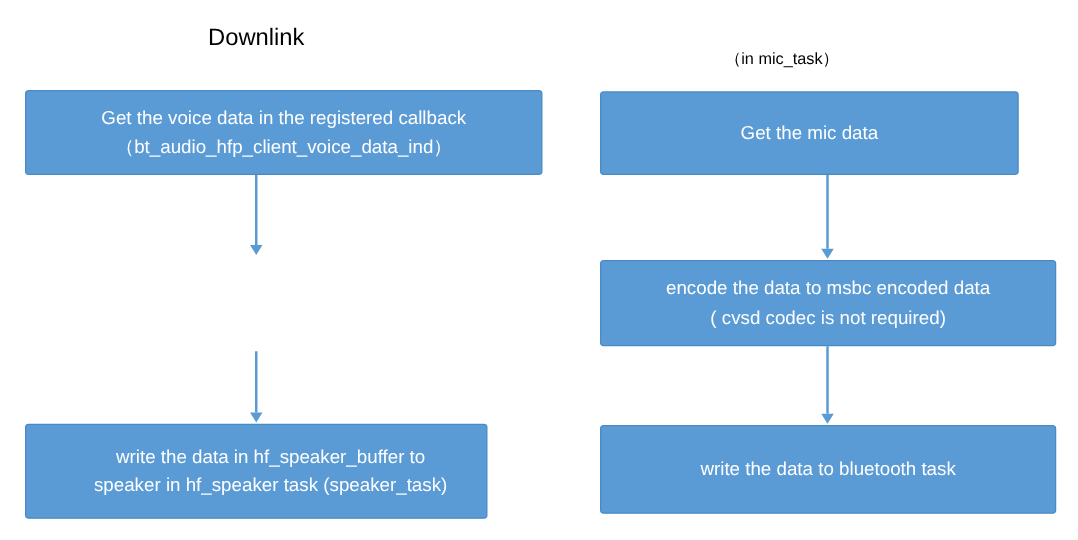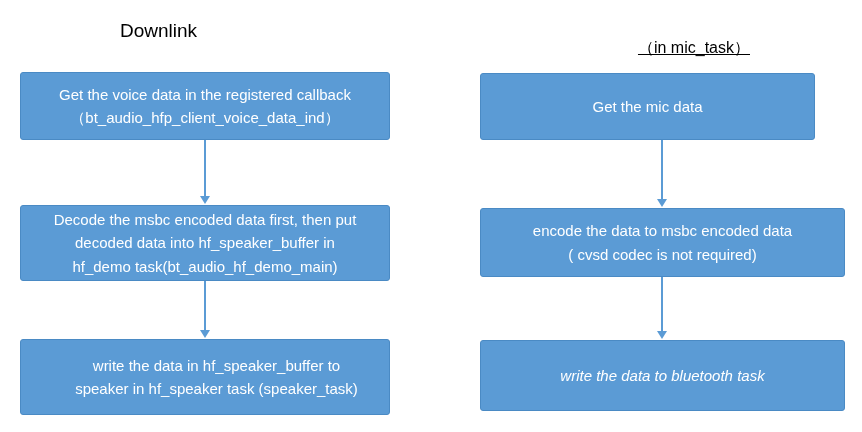--- a/index.html
+++ b/index.html
@@ -12,29 +12,29 @@
     position: relative;
     width: 862px;
     height: 432px;
     background: #ffffff;
     overflow: hidden;
   }
   .col-title {
     position: absolute;
     color: var(--title-text, #000);
     font-size: 19px;
+    text-align: center;
     white-space: nowrap;
   }
   .col-subtitle {
     position: absolute;
     color: var(--title-text, #000);
-    font-size: 16px;
-    text-align: right;
+    font-size: 13px;
+    text-align: left;
     white-space: nowrap;
-    text-decoration: underline;
   }
   .flow-box {
     position: absolute;
     background: var(--box-fill, #5b9bd5);
     border: 1px solid var(--box-border, #4a8ac4);
     border-radius: 3px;
     color: var(--box-text, #fff);
     font-size: 15px;
     line-height: 1.55;
     display: flex;
@@ -64,31 +64,28 @@
     border-top: 8px solid var(--arrow, #5b9bd5);
   }
 </style>
 </head>
 <body>
 
 <div id="canvas">
 
   <div class="col-title" style="left:120px; top:20px; width:170px;">Downlink</div>
 
-  <div class="flow-box" style="left:20px; top:72px; width:370px; height:68px;">Get the voice data in the registered callback
+  <div class="flow-box" style="left:20px; top:72px; width:414px; height:68px;">Get the voice data in the registered callback
 （bt_audio_hfp_client_voice_data_ind）</div>
 
   <div class="flow-arrow" style="left:200px; top:140px; width:10px; height:64px;">
     <div class="shaft"></div>
     <div class="head"></div>
   </div>
 
-  <div class="flow-box" style="left:20px; top:205px; width:370px; height:76px;">Decode the msbc encoded data first, then put
-decoded data into hf_speaker_buffer in
-hf_demo task(bt_audio_hf_demo_main)</div>
 
   <div class="flow-arrow" style="left:200px; top:281px; width:10px; height:57px;">
     <div class="shaft"></div>
     <div class="head"></div>
   </div>
 
   <div class="flow-box" style="left:20px; top:339px; width:370px; height:76px;padding-left:31px;">write the data in hf_speaker_buffer to
 speaker in hf_speaker task (speaker_task)</div>
 
 
@@ -102,15 +99,15 @@
   </div>
 
   <div class="flow-box" style="left:480px; top:208px; width:365px; height:69px;">encode the data to msbc encoded data
 ( cvsd codec is not required)</div>
 
   <div class="flow-arrow" style="left:657px; top:277px; width:10px; height:62px;">
     <div class="shaft"></div>
     <div class="head"></div>
   </div>
 
-  <div class="flow-box" style="left:480px; top:340px; width:365px; height:71px;font-style:italic;">write the data to bluetooth  task</div>
+  <div class="flow-box" style="left:480px; top:340px; width:365px; height:71px;">write the data to bluetooth  task</div>
 
 </div>
 
 </body></html>

